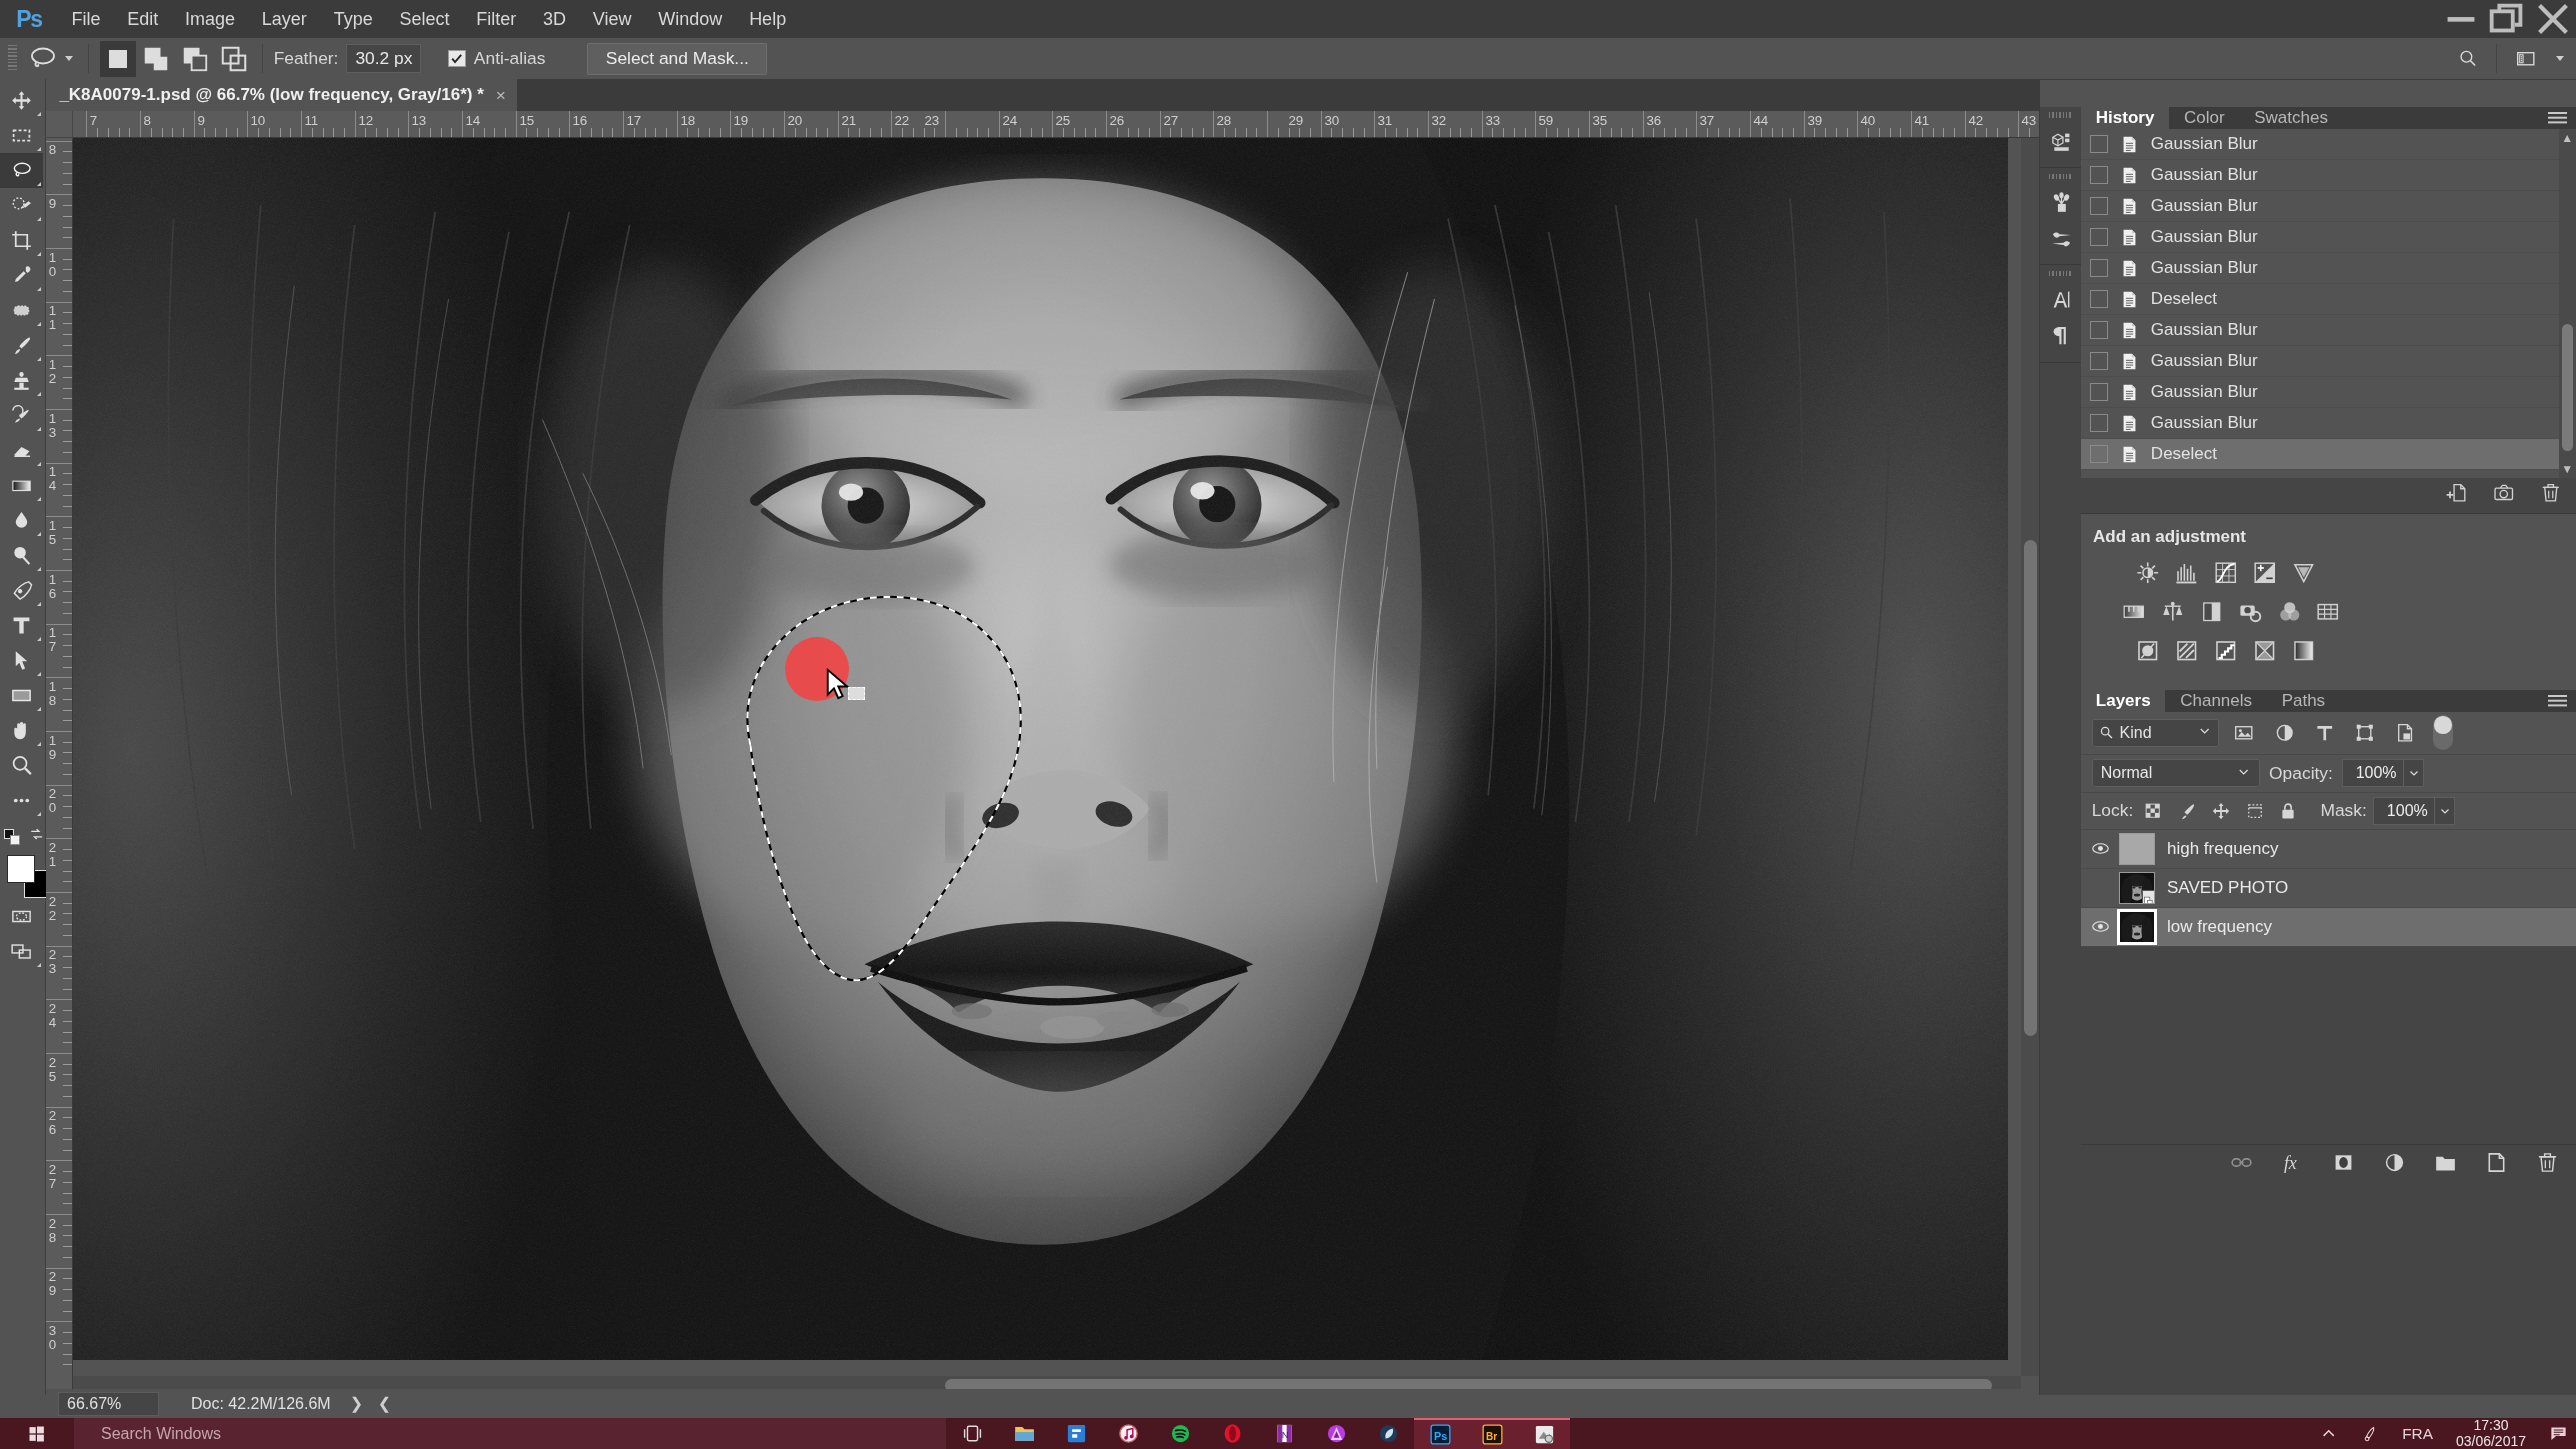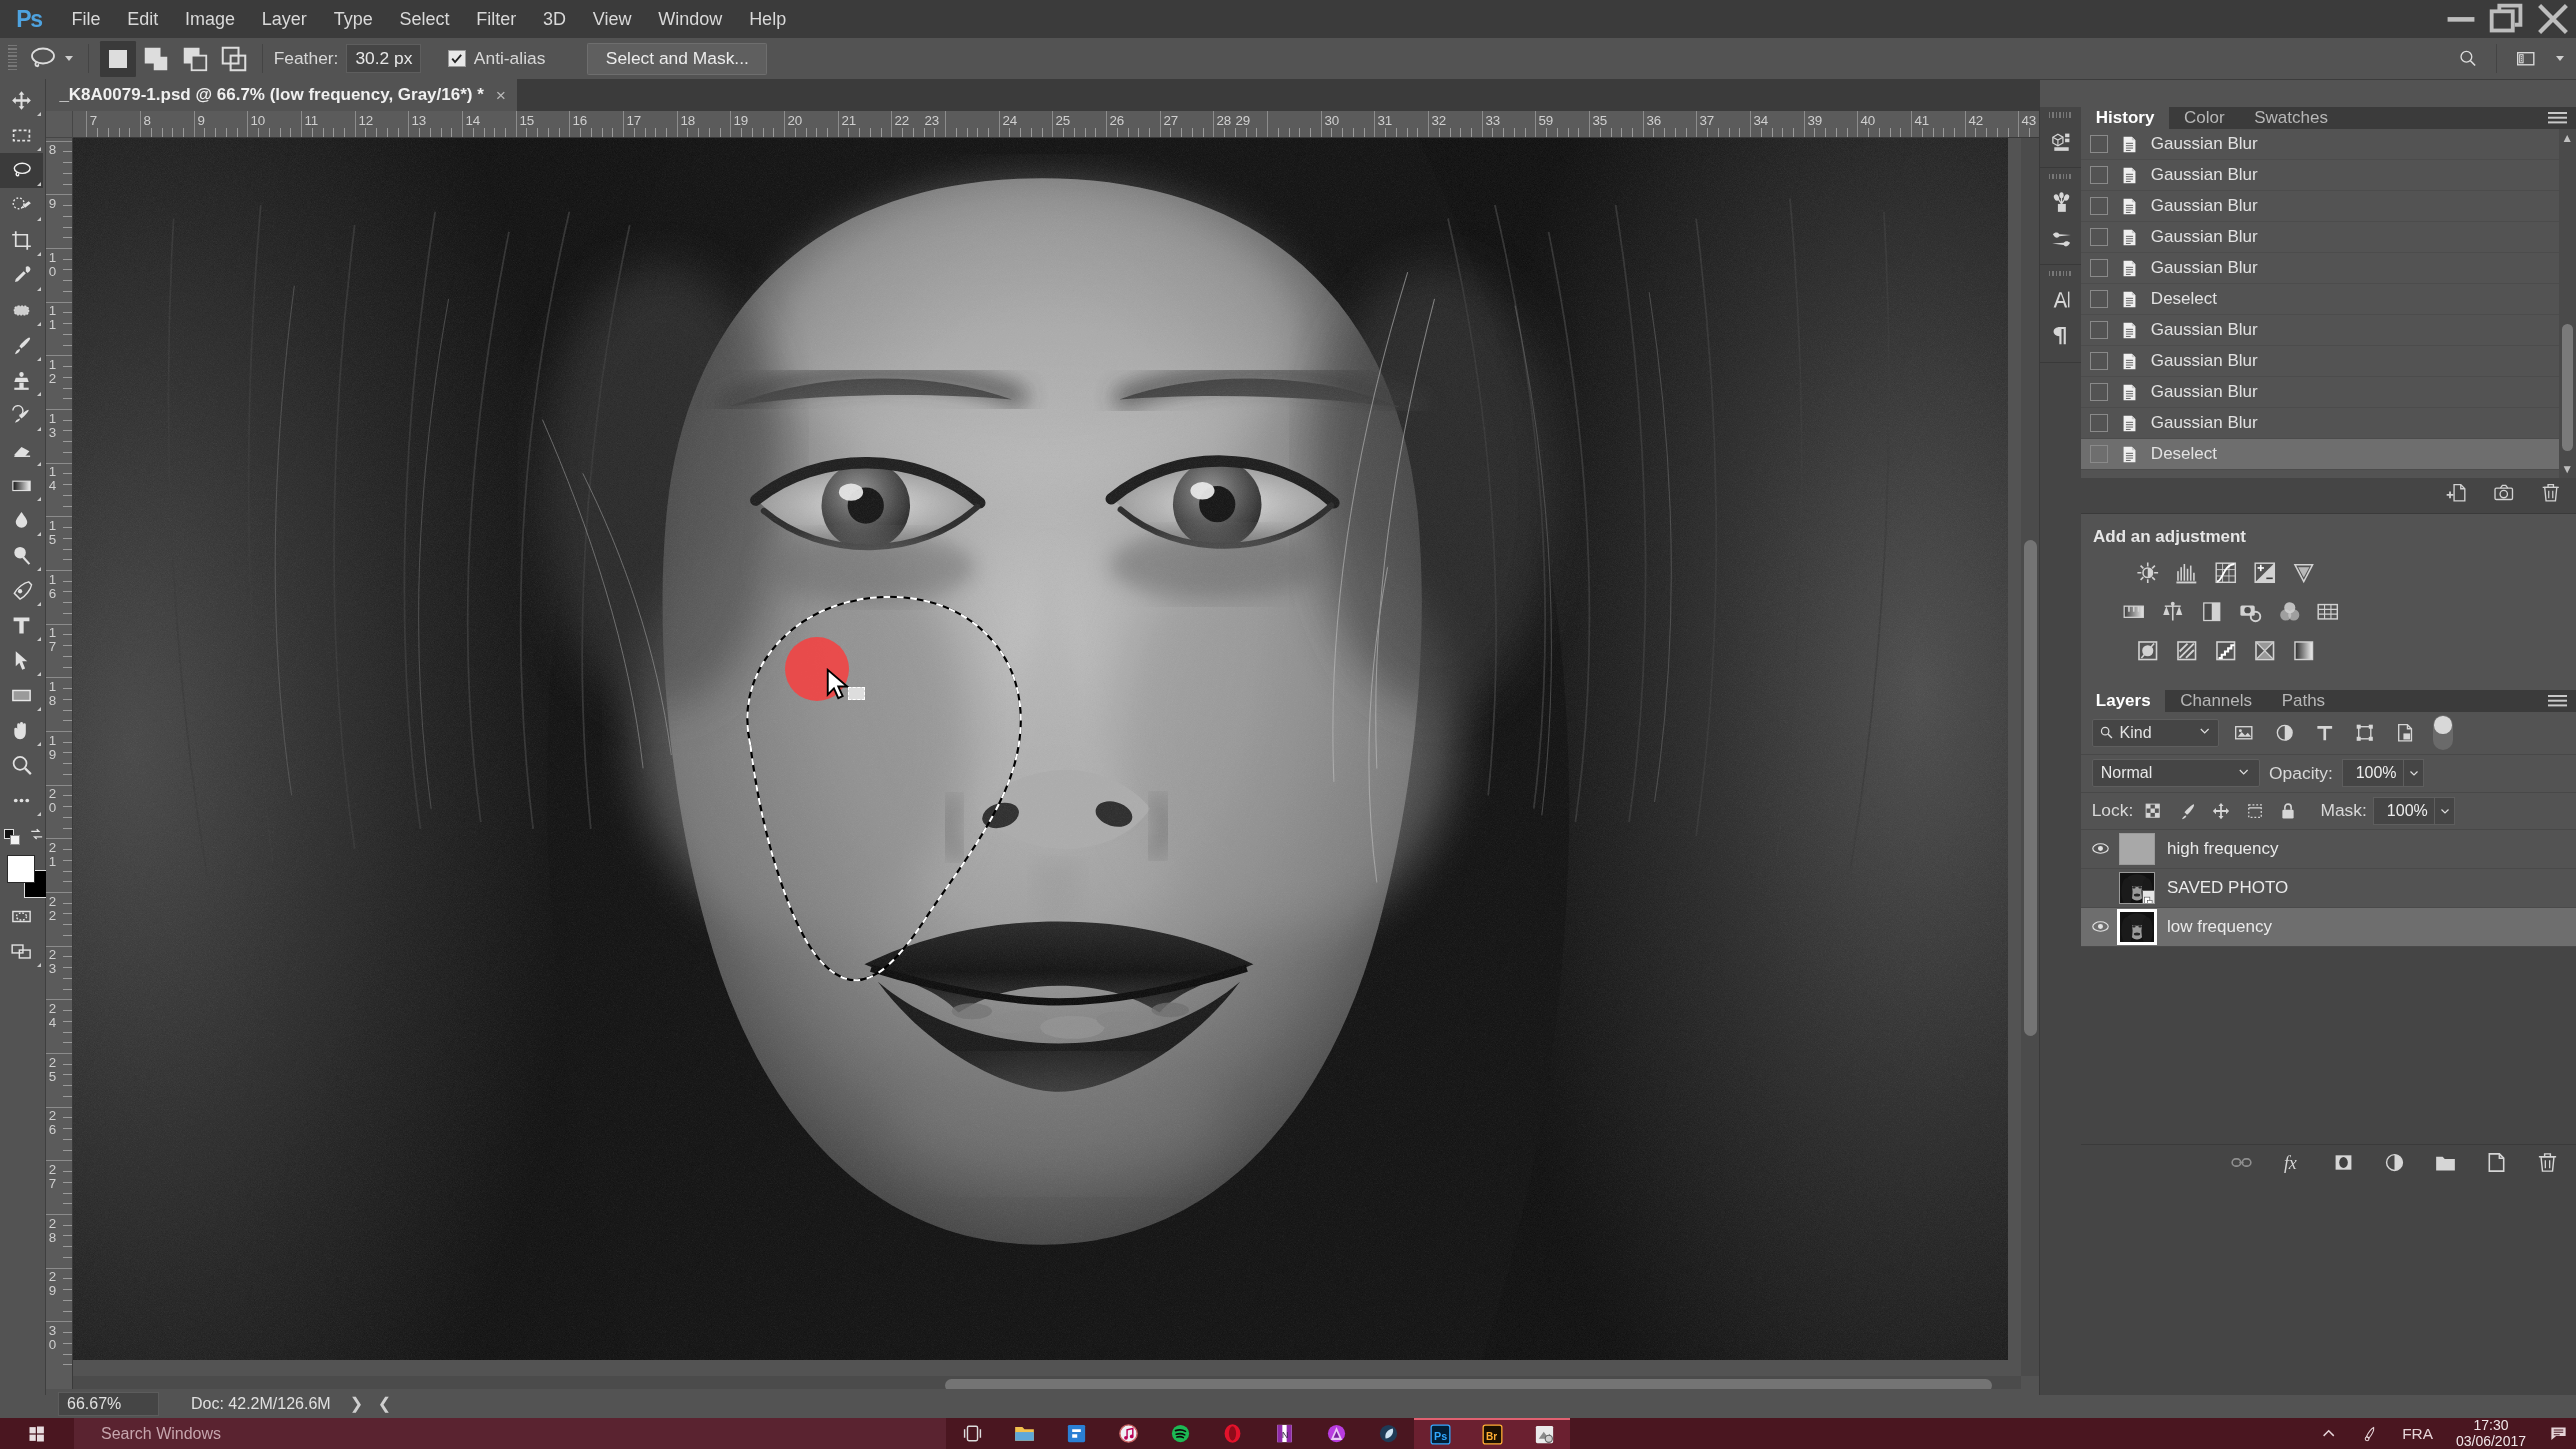--- a/index.html
+++ b/index.html
@@ -592,21 +592,21 @@
       <div class="hr-tick" style="left: 1108px;"></div>
       <div class="hr-tick" style="left: 1119px;"></div>
       <div class="hr-tick" style="left: 1130px;"></div>
       <div class="hr-major" style="left: 1140px;"></div>
       <div class="hr-num" style="left: 1140px;">28</div>
       <div class="hr-tick" style="left: 1151px;"></div>
       <div class="hr-tick" style="left: 1162px;"></div>
       <div class="hr-tick" style="left: 1173px;"></div>
       <div class="hr-tick" style="left: 1183px;"></div>
       <div class="hr-major" style="left: 1194px;"></div>
-      <div class="hr-num" style="left: 1159px;">29</div>
+      <div class="hr-num" style="left: 1212px;">29</div>
       <div class="hr-tick" style="left: 1205px;"></div>
       <div class="hr-tick" style="left: 1216px;"></div>
       <div class="hr-tick" style="left: 1226px;"></div>
       <div class="hr-tick" style="left: 1237px;"></div>
       <div class="hr-major" style="left: 1248px;"></div>
       <div class="hr-num" style="left: 1248px;">30</div>
       <div class="hr-tick" style="left: 1258px;"></div>
       <div class="hr-tick" style="left: 1269px;"></div>
       <div class="hr-tick" style="left: 1280px;"></div>
       <div class="hr-tick" style="left: 1291px;"></div>
@@ -646,21 +646,21 @@
       <div class="hr-tick" style="left: 1591px;"></div>
       <div class="hr-tick" style="left: 1602px;"></div>
       <div class="hr-tick" style="left: 1613px;"></div>
       <div class="hr-major" style="left: 1623px;"></div>
       <div class="hr-num" style="left: 1623px;">37</div>
       <div class="hr-tick" style="left: 1634px;"></div>
       <div class="hr-tick" style="left: 1645px;"></div>
       <div class="hr-tick" style="left: 1656px;"></div>
       <div class="hr-tick" style="left: 1666px;"></div>
       <div class="hr-major" style="left: 1677px;"></div>
-      <div class="hr-num" style="left: 1677px;">34</div>
+      <div class="hr-num" style="left: 1677px;">44</div>
       <div class="hr-tick" style="left: 1688px;"></div>
       <div class="hr-tick" style="left: 1699px;"></div>
       <div class="hr-tick" style="left: 1709px;"></div>
       <div class="hr-tick" style="left: 1720px;"></div>
       <div class="hr-major" style="left: 1731px;"></div>
       <div class="hr-num" style="left: 1731px;">39</div>
       <div class="hr-tick" style="left: 1741px;"></div>
       <div class="hr-tick" style="left: 1752px;"></div>
       <div class="hr-tick" style="left: 1763px;"></div>
       <div class="hr-tick" style="left: 1774px;"></div>

